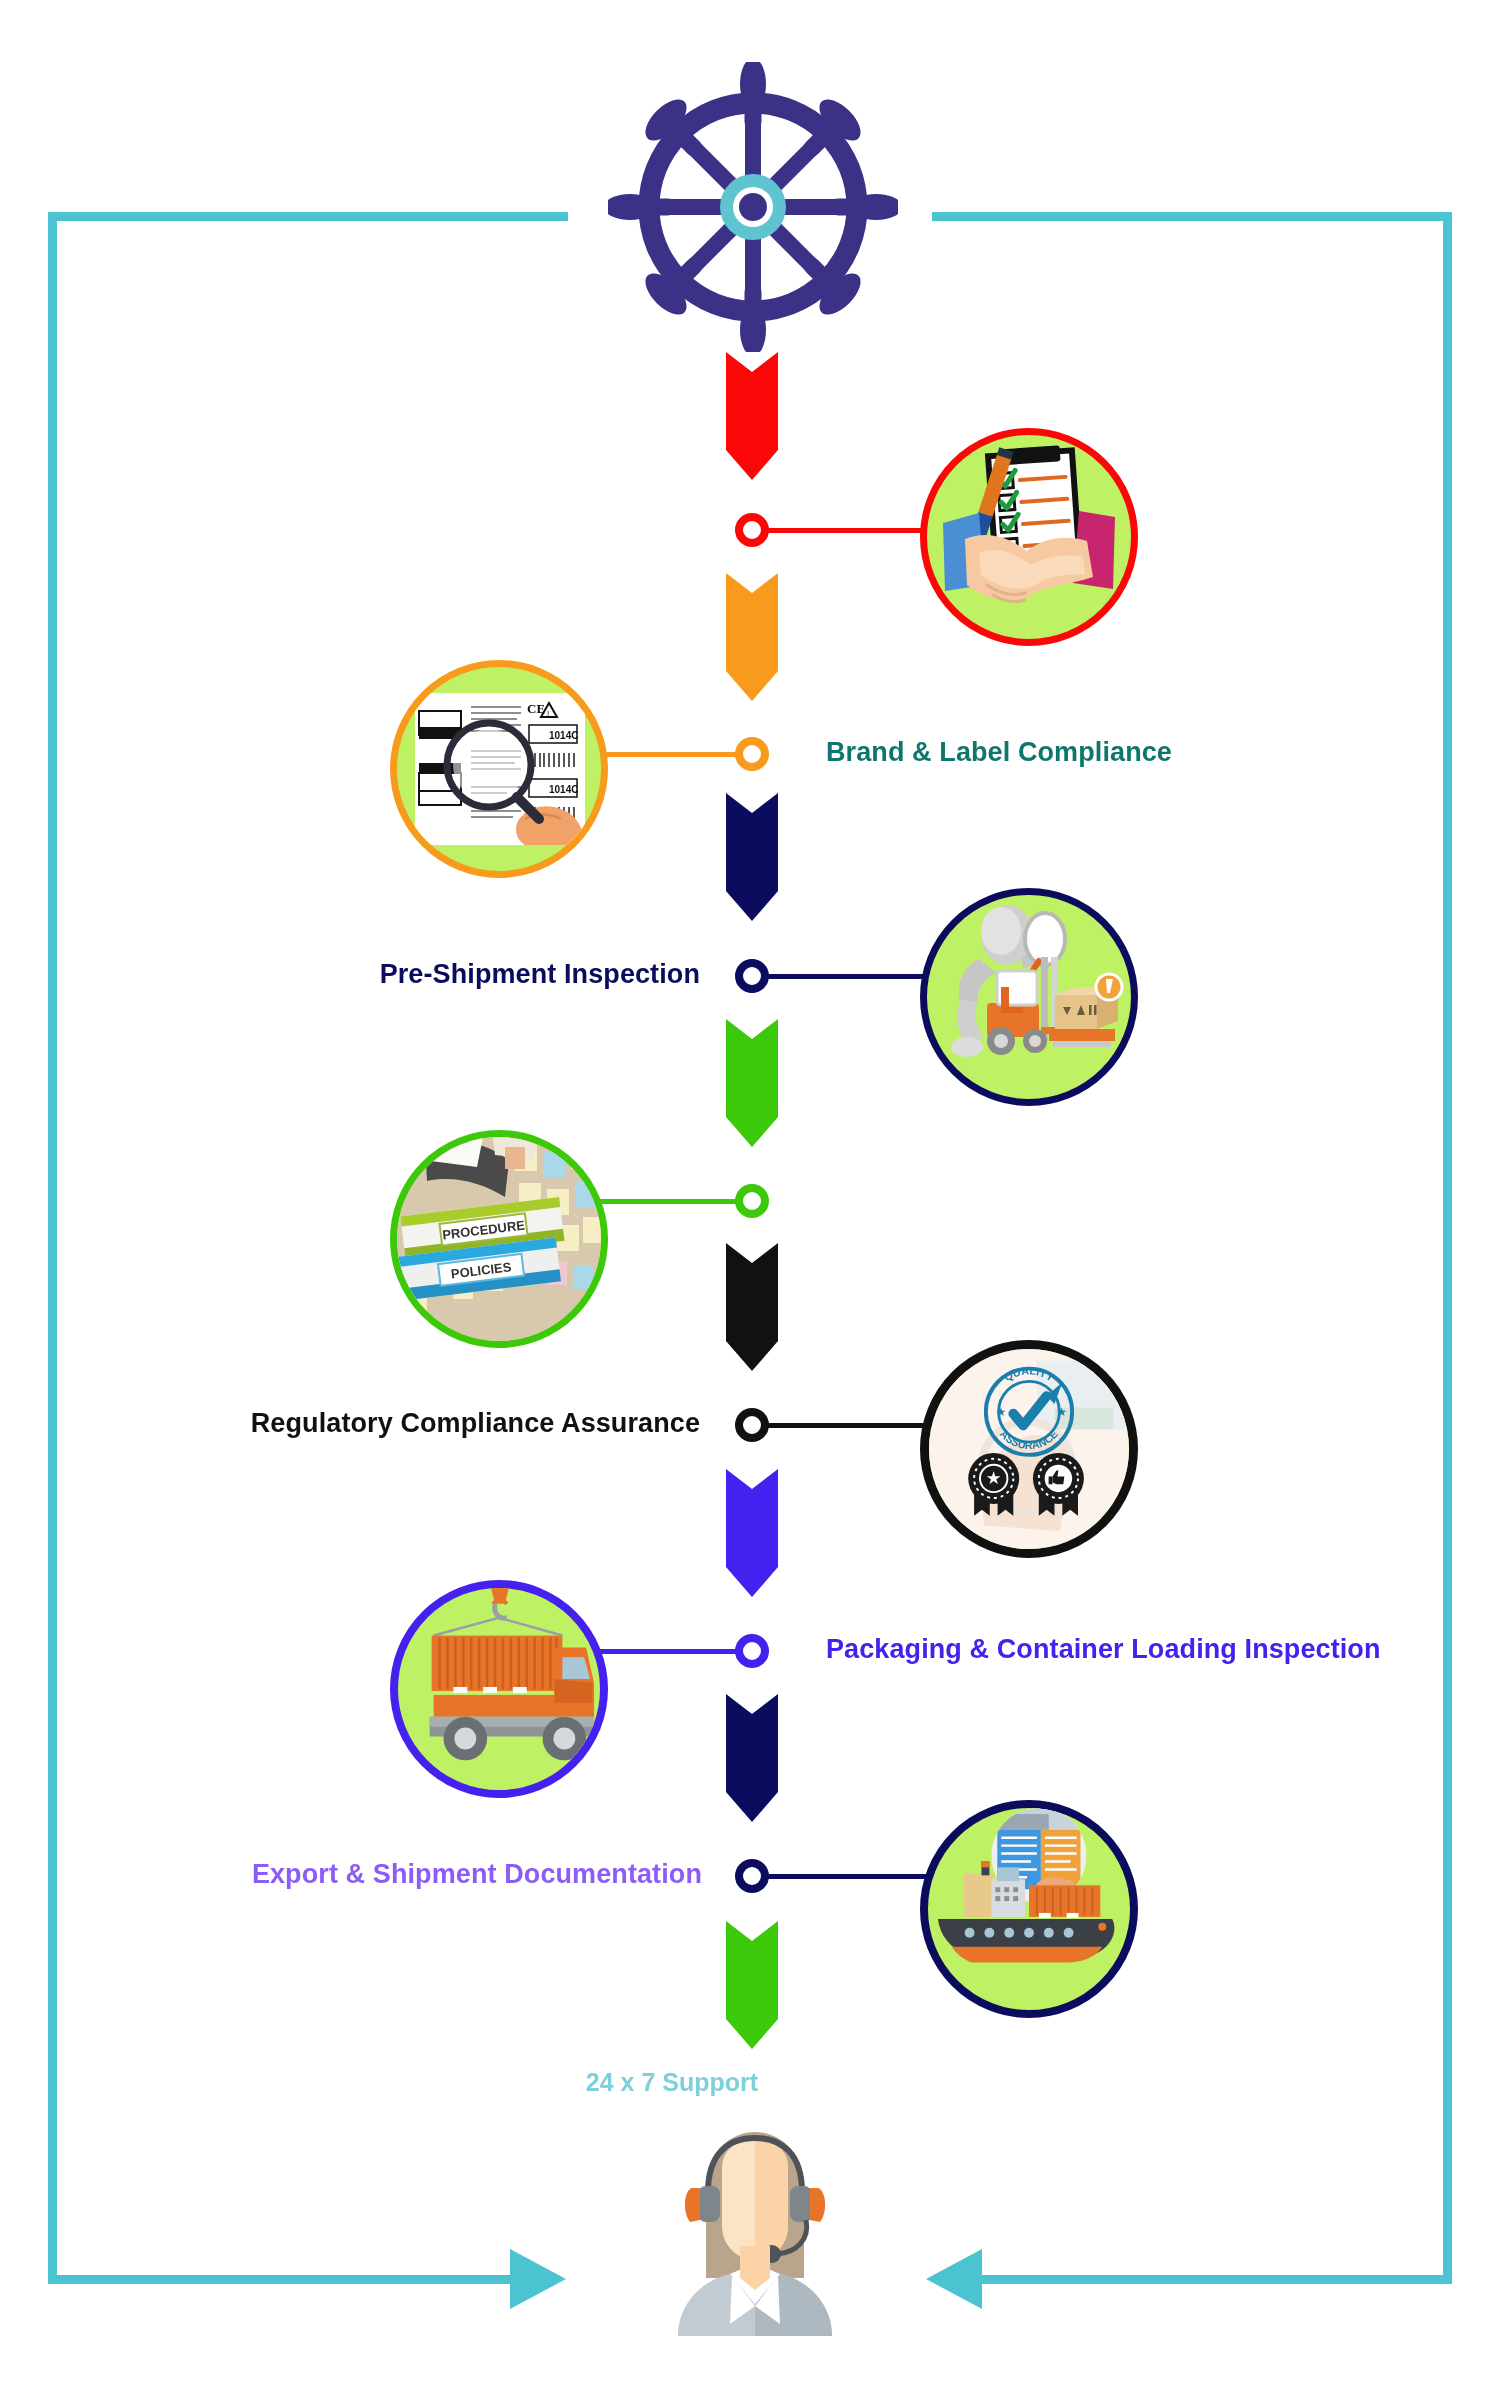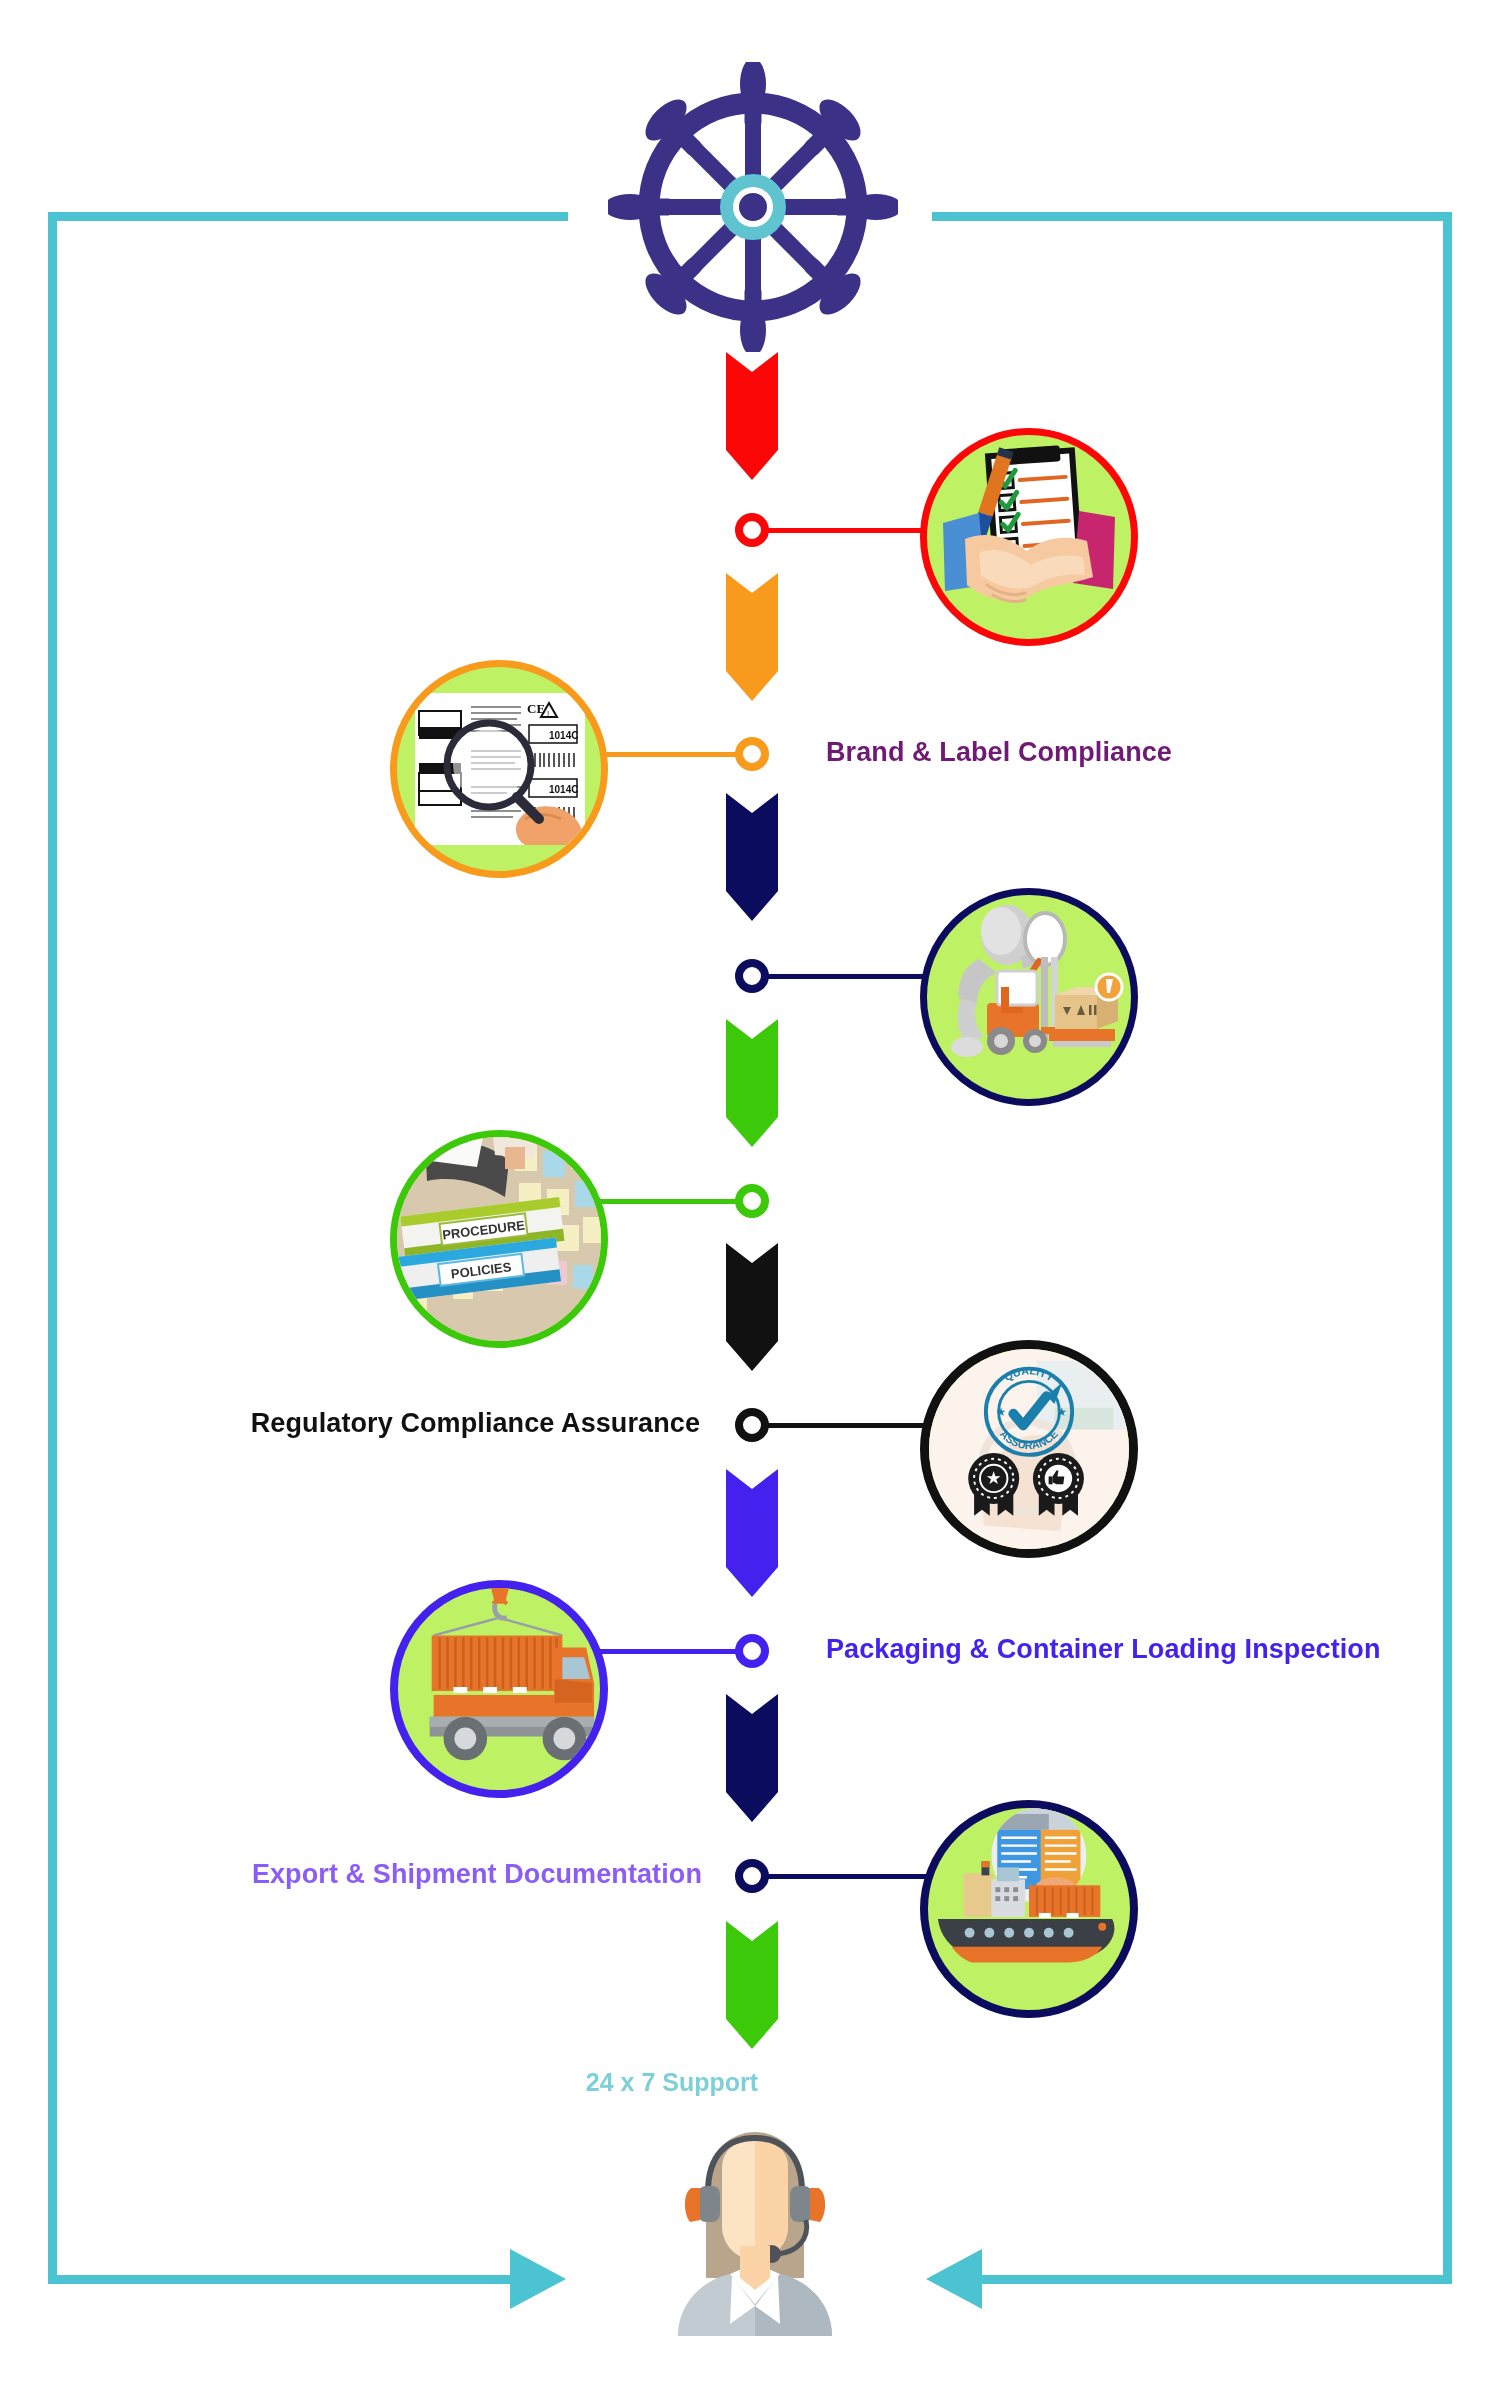--- a/index.html
+++ b/index.html
@@ -241,22 +241,23 @@
 
   <div class="node" style="left:735px; top:513px;  border:8px solid #FB0707;"></div>
   <div class="node" style="left:735px; top:737px;  border:8px solid #F89A1C;"></div>
   <div class="node" style="left:735px; top:959px;  border:8px solid #0C0C5E;"></div>
   <div class="node" style="left:735px; top:1184px; border:8px solid #3CC90A;"></div>
   <div class="node" style="left:735px; top:1408px; border:8px solid #111111;"></div>
   <div class="node" style="left:735px; top:1634px; border:8px solid #4421EE;"></div>
   <div class="node" style="left:735px; top:1859px; border:8px solid #0C0C5E;"></div>
 
 
-  <div class="step-label right-side" style="left:826px; top:737px; color:#701a75;">Brand  &amp; Label Compliance</div>
-
+  <div class="step-label right-side" style="left:826px; top:737px; color:#0f766e;">Brand  &amp; Label Compliance</div>
+
+  <div class="step-label left-side" style="left:140px; top:959px; width:560px; color:#0C0C5E;">Pre-Shipment Inspection</div>
 
 
   <div class="step-label left-side" style="left:100px; top:1408px; width:600px; color:#111111;">Regulatory Compliance Assurance</div>
 
   <div class="step-label right-side" style="left:826px; top:1634px; color:#4421EE;">Packaging &amp; Container Loading Inspection</div>
 
   <div class="step-label left-side" style="left:102px; top:1859px; width:600px; color:#8b5cf6;">Export &amp; Shipment Documentation</div>
 
   <div class="bubble" style="left:920px; top:428px; border:7px solid #FB0707;">
     <div class="art">

